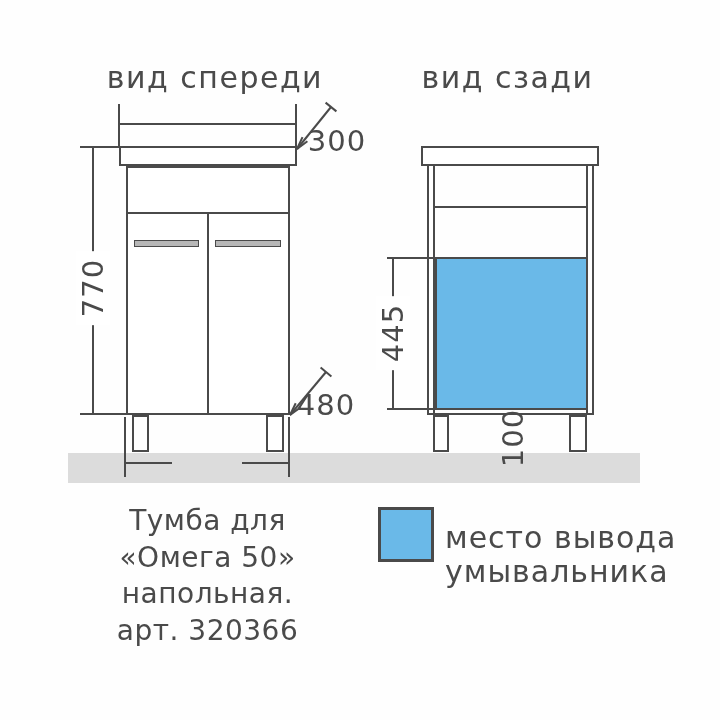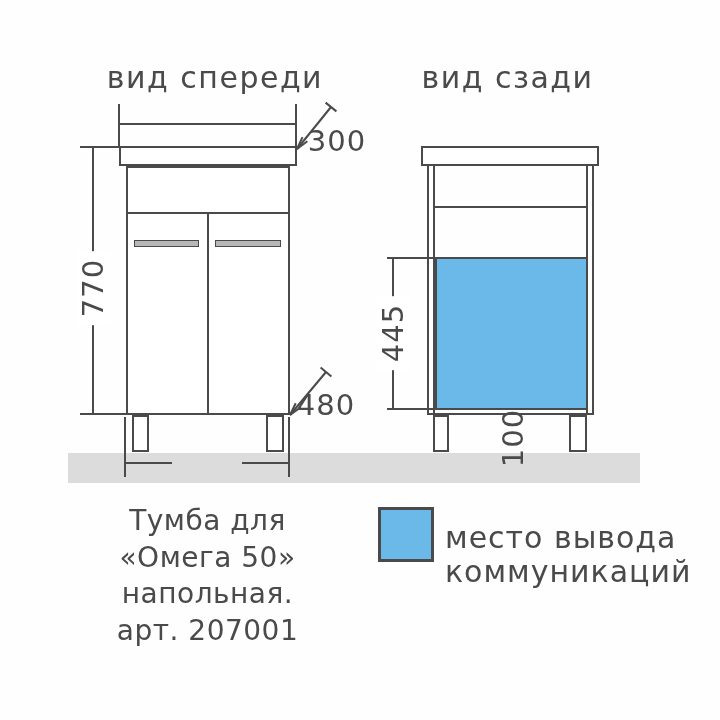--- a/index.html
+++ b/index.html
@@ -125,23 +125,23 @@
       <line x1="290" y1="415" x2="326" y2="372"></line>
       <line x1="320.6" y1="367.5" x2="331.4" y2="376.5"></line>
       <line x1="290" y1="415" x2="300.5" y2="407.4"></line>
       <line x1="290" y1="415" x2="295.7" y2="403.3"></line>
     </g>
   </svg>
 
   <div class="legend-swatch" style="left:378px;top:507px;width:56px;height:55px;"></div>
   <div class="legend-text" style="left:445px;top:501px;margin-top:20px;">
     <div>место вывода</div>
-    <div>коммуникаций</div>
+    <div>умывальника</div>
   </div>
 
   <div class="caption" style="left:60px;top:503px;width:295px;">
     <div>Тумба для</div>
     <div>«Омега 50»</div>
     <div>напольная.</div>
-    <div>арт. 207001</div>
+    <div>арт. 320366</div>
   </div>
 
 </div>
 
 </body></html>

